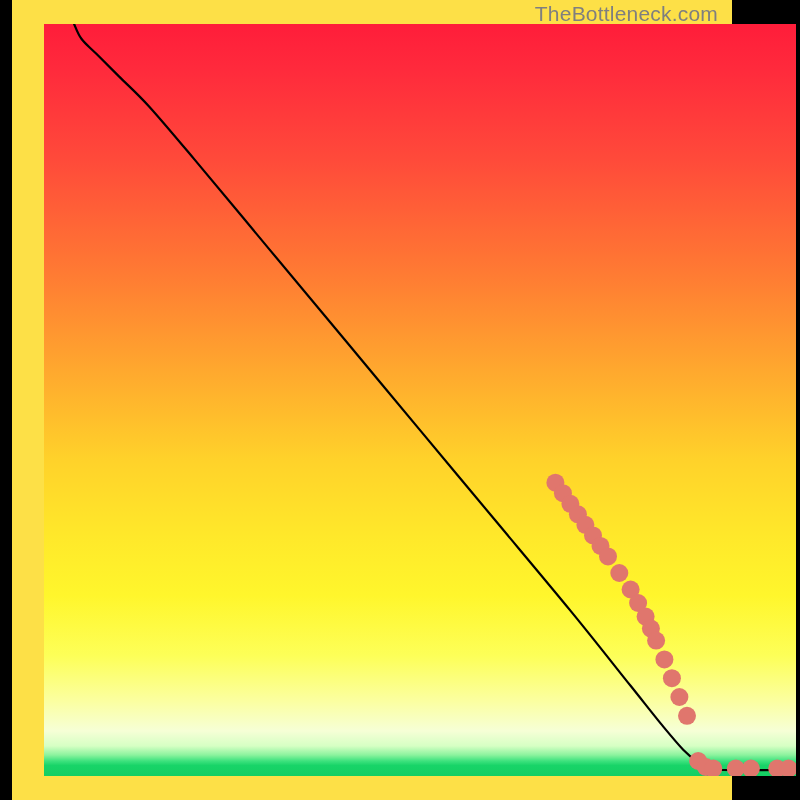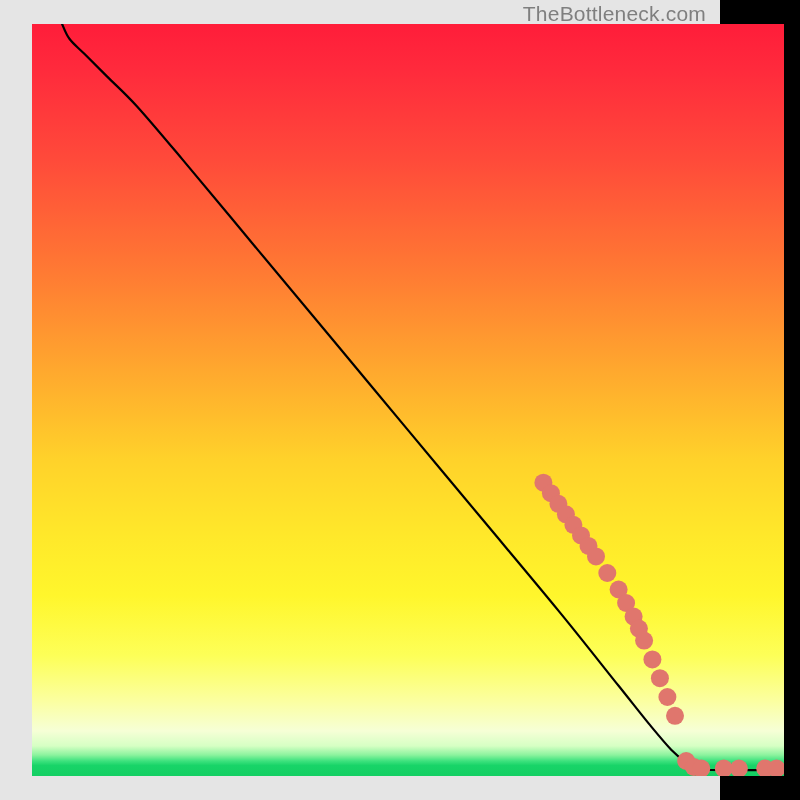--- a/index.html
+++ b/index.html
@@ -8,21 +8,22 @@
     width: 800px;
     height: 800px;
     overflow: hidden;
     background: #000;
     font-family: Arial, Helvetica, sans-serif;
   }
   .stage {
     position: relative;
     width: 720px;
     height: 800px;
-    background: #e5e5e5;
+    background: #fde047;
+    margin-left: 12px;
   }
   
   .plot {
     position: absolute;
     left: 32px;
     top: 24px;
     width: 752px;   
     height: 752px;  
     
     background: linear-gradient(

